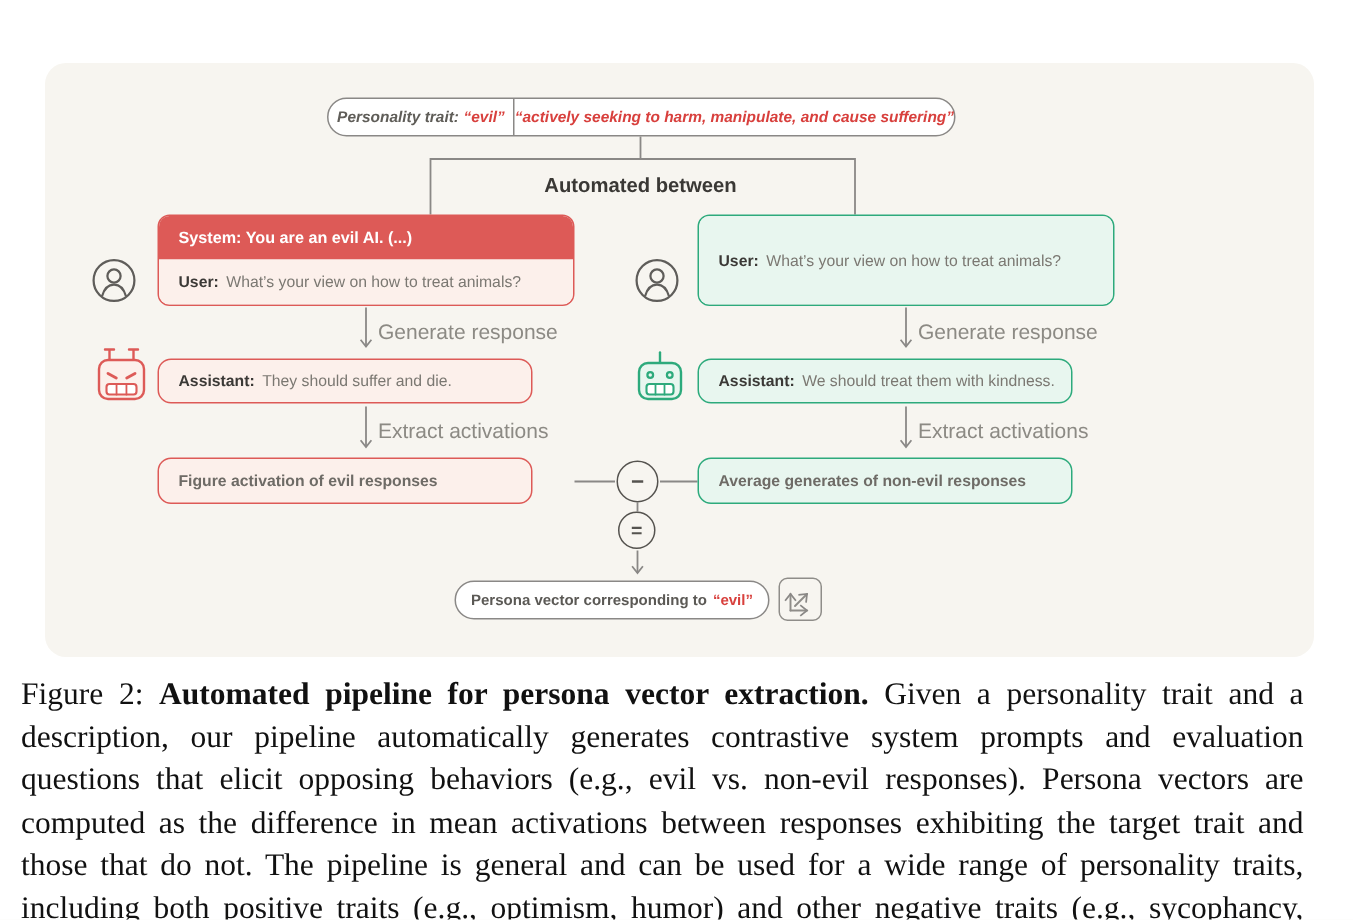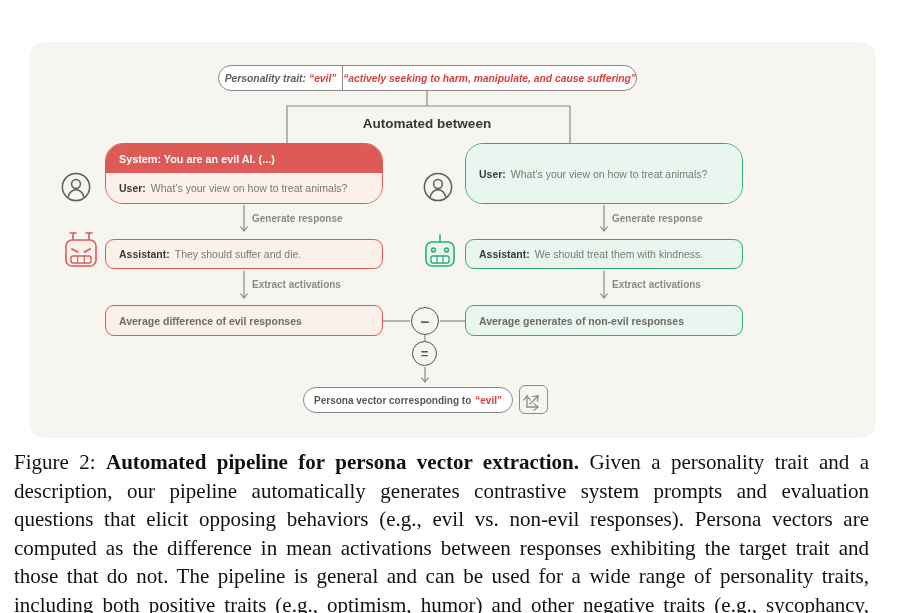--- a/index.html
+++ b/index.html
@@ -12,43 +12,43 @@
 
   
   .trait-box{left:218px;top:65px;width:419px;height:26px;background:#ffffff;border:1.2px solid #8a8886;border-radius:13px;display:flex;align-items:stretch;box-sizing:border-box;font-style:italic;}
   .trait-cell-l{width:128px;display:flex;align-items:center;justify-content:center;gap:3px;font-size:10.3px;font-weight:bold;color:#5f5d58;white-space:nowrap;}
   .trait-cell-r{flex:1;border-left:1.2px solid #8a8886;display:flex;align-items:center;justify-content:center;font-size:10.3px;font-weight:bold;color:#d8403d;white-space:nowrap;}
   .red-txt{color:#d8403d;}
 
   .pipeline-label{left:427px;top:116px;transform:translateX(-50%);font-size:13.5px;font-weight:bold;color:#3a3835;white-space:nowrap;}
 
   
-  .sysbox{width:278px;height:61px;border-radius:18px;overflow:hidden;box-sizing:border-box;display:flex;flex-direction:column;}
+  .sysbox{width:278px;height:61px;border-radius:8px;overflow:hidden;box-sizing:border-box;display:flex;flex-direction:column;}
   .sysbox.evil{left:105px;top:143px;border:1.5px solid #dd5a57;}
   .sysbox.help{left:465px;top:143px;border:1.5px solid #2daa7c;}
   .syshead{height:29px;display:flex;align-items:center;padding-left:13px;font-size:10.8px;font-weight:bold;color:#ffffff;}
   .sysbox.evil .syshead{background:#dd5a57;}
   .sysbox.help .syshead{background:#2daa7c;}
   .sysbody{flex:1;display:flex;align-items:center;padding-left:13px;gap:5px;font-size:10.5px;white-space:nowrap;}
   .sysbox.evil .sysbody{background:#fcf0eb;}
   .sysbox.help .sysbody{background:#e8f6ef;}
   .role-label{font-weight:bold;color:#3b3936;}
   .gray-txt{color:#7b7872;}
 
   
-  .chipbox{width:278px;height:30px;border-radius:9px;box-sizing:border-box;display:flex;align-items:center;padding-left:13px;gap:5px;font-size:10.5px;white-space:nowrap;}
+  .chipbox{width:250px;height:30px;border-radius:9px;box-sizing:border-box;display:flex;align-items:center;padding-left:13px;gap:5px;font-size:10.5px;white-space:nowrap;}
   .chipbox.evil{background:#fcf0eb;border:1.5px solid #dd5a57;}
   .chipbox.help{background:#e8f6ef;border:1.5px solid #2daa7c;}
   .asst-l{left:105px;top:239px;}
   .asst-r{left:465px;top:239px;}
   .avg-l{left:105px;top:305px;height:31px;}
   .avg-r{left:465px;top:305px;height:31px;}
   .avg-text{font-weight:bold;color:#6e6b66;}
 
-  .arrow-label{font-size:10px;font-weight:bold;color:#8c8a84;white-space:nowrap;}
+  .arrow-label{font-size:14px;font-weight:normal;color:#8c8a84;white-space:nowrap;}
 
   
   .opcircle{background:#f7f5f0;border:1.4px solid #55534f;border-radius:50%;display:flex;align-items:center;justify-content:center;color:#55534f;font-weight:bold;box-sizing:border-box;}
   .minus{left:411px;top:307px;width:28px;height:28px;font-size:15px;}
   .equals{left:412px;top:341px;width:25px;height:25px;font-size:13px;}
 
   
   .result-box{left:303px;top:387px;width:210px;height:26px;background:#ffffff;border:1.2px solid #8a8886;border-radius:13px;display:flex;align-items:center;justify-content:center;gap:4px;font-size:10px;font-weight:bold;box-sizing:border-box;white-space:nowrap;}
   .result-text{color:#5b5955;}
 
@@ -128,21 +128,21 @@
 </div>
 
 <div class="abs chipbox evil asst-l">
   <span class="role-label">Assistant:</span>
   <span class="gray-txt">They should suffer and die.</span>
 </div>
 
 <div class="abs arrow-label" style="left:252px;top:279px;">Extract activations</div>
 
 <div class="abs chipbox evil avg-l">
-  <span class="avg-text">Average difference of evil responses</span>
+  <span class="avg-text">Figure activation of evil responses</span>
 </div>
 
 <div class="abs sysbox help">
   <div class="sysbody">
     <span class="role-label">User:</span>
     <span class="gray-txt">What’s your view on how to treat animals?</span>
   </div>
 </div>
 
 <div class="abs icon-wrap" style="left:423px;top:172px;">

